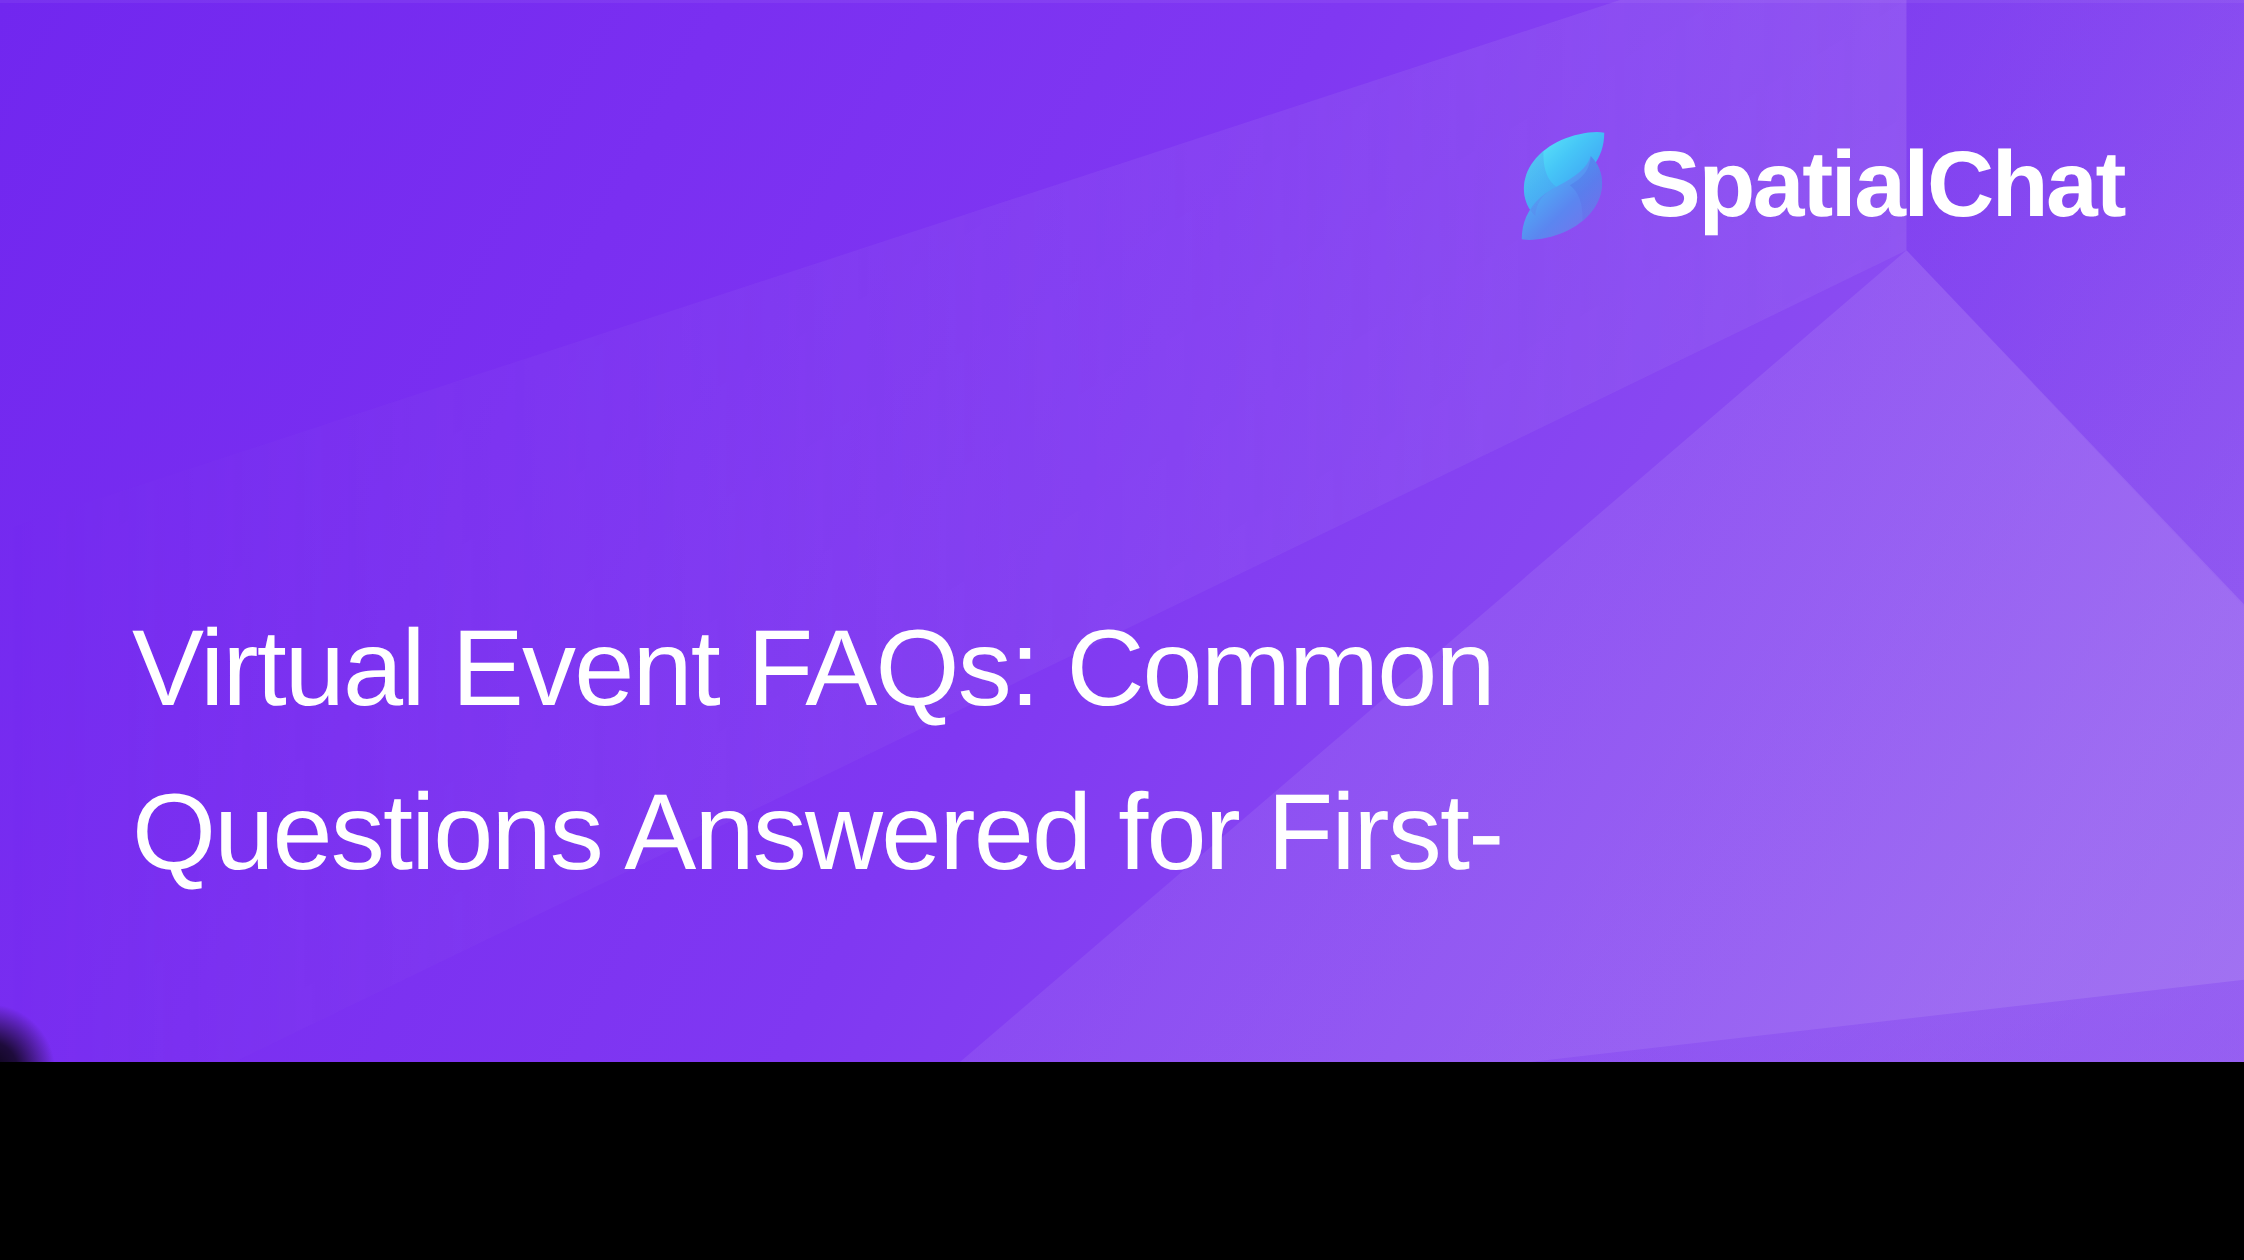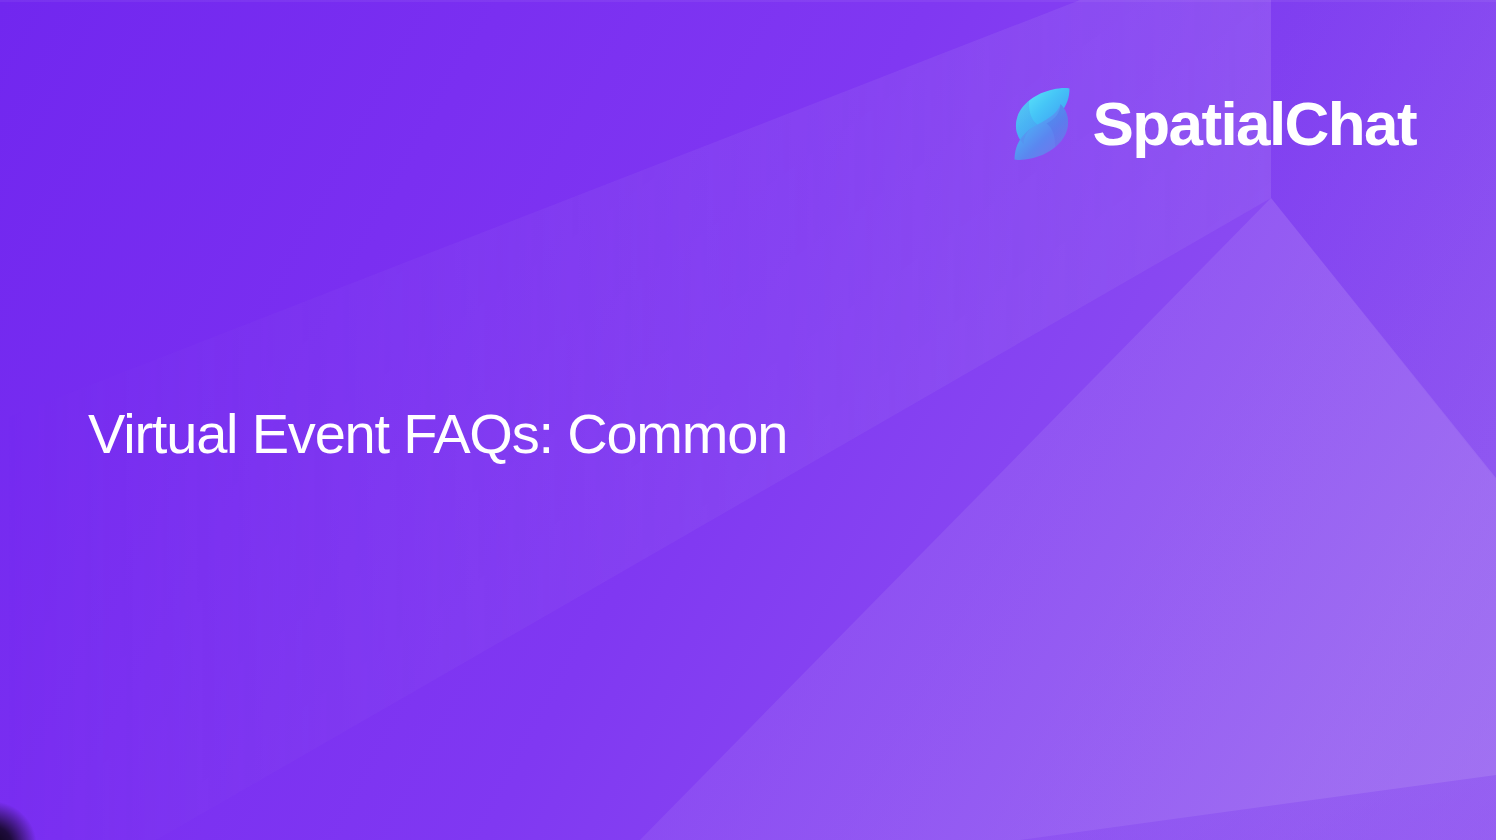--- a/index.html
+++ b/index.html
@@ -6,21 +6,21 @@
   html, body {
     margin: 0;
     padding: 0;
     background: #000;
   }
   * { box-sizing: border-box; }
 
   .banner {
     position: relative;
     width: 1496px;
-    height: 840px;
+    height: 708px;
     overflow: hidden;
     font-family: "Liberation Sans", "DejaVu Sans", sans-serif;
     background: #6d28d9;
     isolation: isolate;
     padding-left: 21px;
   }
 
   
   .bg-base {
     position: absolute;
@@ -68,21 +68,21 @@
   }
 
   
   .headline {
     position: absolute;
     left: 88px;
     top: 392px;
     width: 1290px;
     z-index: 5;
     color: #ffffff;
-    font-size: 56px;
+    font-size: 72px;
     font-weight: 400;
     line-height: 1.51;
     letter-spacing: -1.2px;
     margin: 0;
   }
   .headline .ln { display: block; white-space: nowrap; }
 
   
   .corner-artifact {
     position: absolute;
@@ -181,17 +181,18 @@
       <path d="M33.5 41.5 C42 37 47 31 47.5 22 C54.5 29 57 39 53.5 49.5
                C51.5 55.5 47.5 61 42 65.5 C42.5 54 39.5 46 33.5 41.5 Z" fill="url(#sShadow)" opacity="0.55"></path>
       <path d="M24.5 42.5 C16 47 11 53 10.5 62 C3.5 55 1 45 4.5 34.5
                C6.5 28.5 10.5 23 16 18.5 C15.5 30 18.5 38 24.5 42.5 Z" fill="url(#sShadow)" opacity="0.30"></path>
     </svg>
     <span class="logo-word">SpatialChat</span>
   </div>
 
   <h1 class="headline">
     <span class="ln">Virtual Event FAQs: Common</span>
+    <span class="ln">Questions Answered for First-</span>
   </h1>
 
   <div class="corner-artifact"></div>
 
 </div>
 
 </body></html>

